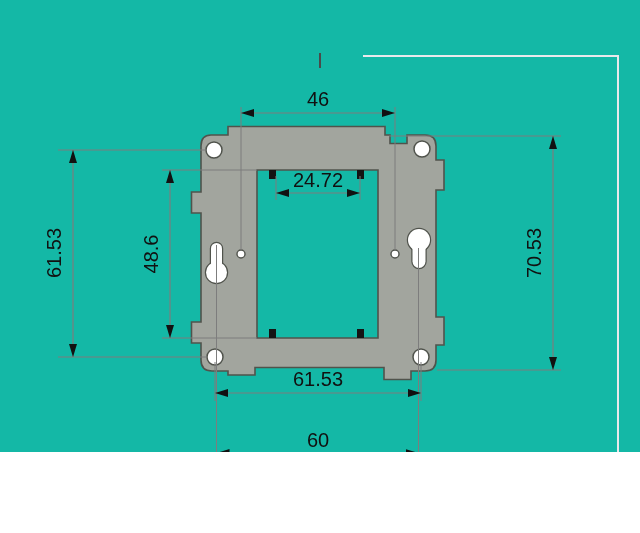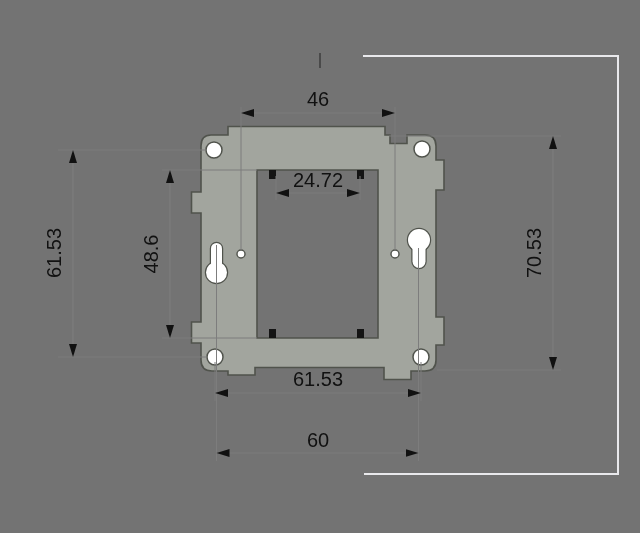--- a/index.html
+++ b/index.html
@@ -1,19 +1,19 @@
 <!DOCTYPE html>
 <html><head>
 <meta charset="utf-8">
 <style>
   html,body{margin:0;padding:0;background:#ffffff;}
   .stage{
     position:relative;
-    width:640px;height:533px;
-    background:#737373;
+    width:640px;height:452px;
+    background:#14b8a6;
     overflow:hidden;
     font-family:"Liberation Sans", sans-serif;
   }
   svg{position:absolute;left:0;top:0;}
   .dim-text{
     font-family:"Liberation Sans", sans-serif;
     font-size:20px;
     fill:#111111;
   }
 </style>

